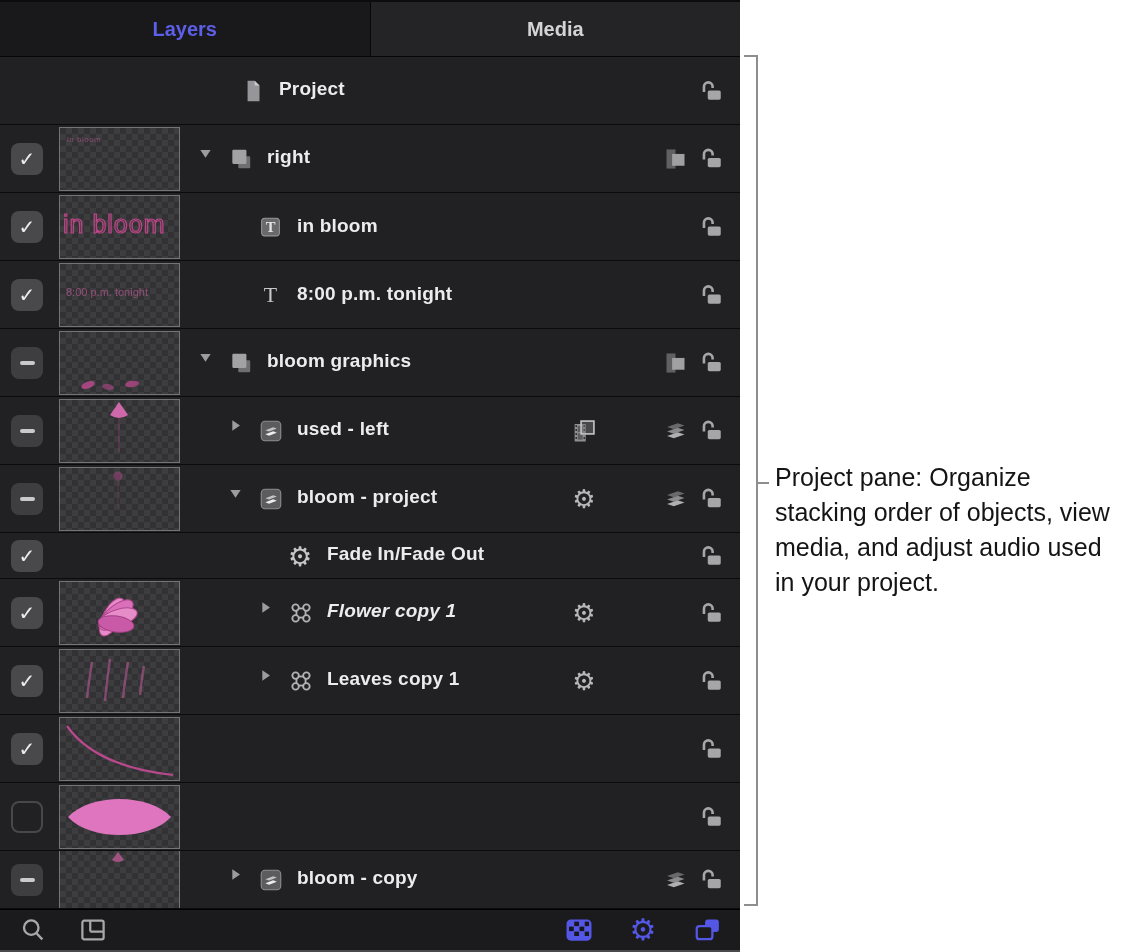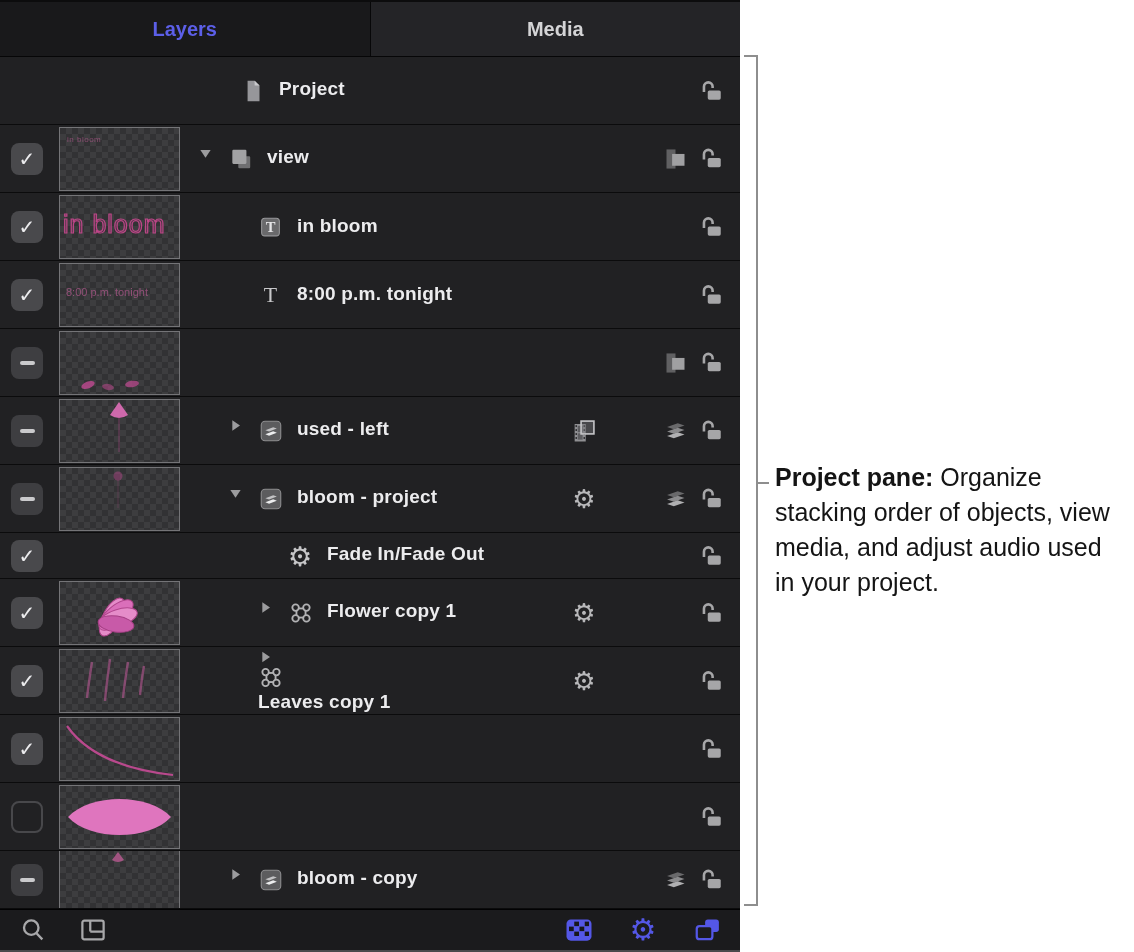--- a/index.html
+++ b/index.html
@@ -55,21 +55,21 @@
   
   .toolbar{flex:0 0 41px;background:#1b1b1d;border-top:1px solid #020203;display:flex;align-items:center;padding:0 16px;gap:26px;box-sizing:border-box;}
   .toolbar .spacer{flex:1;}
   .tbicon{display:flex;align-items:center;justify-content:center;width:34px;height:34px;}
   .tbicon.gear-blue{font-family:"DejaVu Sans",sans-serif;font-size:30px;color:#5457e6;line-height:1;}
   .toolbar .grp{display:flex;align-items:center;gap:30px;}
   
   .bracket-v{position:absolute;left:756px;top:55px;width:2px;height:851px;background:#8e8e8e;}
   .bracket-h{position:absolute;height:2px;background:#8e8e8e;}
   .note{position:absolute;left:775px;top:460px;width:352px;font-size:25px;line-height:35px;color:#141414;}
-  .note b{font-weight:700;}
+  .note b{font-weight:400;}
 </style>
 </head>
 <body>
 
 <div class="pane">
   <div class="tabbar">
     <div class="tab active">Layers</div>
     <div class="tab">Media</div>
   </div>
   <div class="rows" id="rows">
@@ -104,21 +104,21 @@
             <svg width="15" height="15" viewBox="0 0 14 14">
               <polygon points="2.2,3.8 11.8,3.8 7,11" fill="#9c9c9e"></polygon>
             </svg>
           </span>
           <span class="typeicon">
             <svg width="26" height="26" viewBox="0 0 24 24">
               <rect x="9.5" y="9.5" width="11" height="11" rx="1" fill="#6f6f71"></rect>
               <rect x="4" y="3.5" width="13" height="13" rx="1" fill="#a2a2a4"></rect>
             </svg>
           </span>
-          <span class="lbl">view</span>
+          <span class="lbl">right</span>
         </div>
         <div class="rightcol vcenter">
           <span style="display: flex;">
             <svg width="27" height="27" viewBox="0 0 24 24">
               <rect x="4" y="3.5" width="8" height="17" fill="#606062"></rect>
               <rect x="9" y="7.5" width="11" height="10.5" fill="#a0a0a2"></rect>
             </svg>
           </span>
           <span style="display: flex;">
             <svg width="26" height="26" viewBox="0 0 24 24">
@@ -182,20 +182,34 @@
       <div class="row" style="height: 68px;">
         <div class="cb vcenter mixed">
           <span class="dash"></span>
         </div>
         <div class="thumb vcenter" style="position: absolute;">
           <svg width="119" height="62" viewBox="0 0 119 62">
             <ellipse cx="28" cy="53" rx="7" ry="3.4" fill="#b9498d" opacity=".85" transform="rotate(-20 28 53)"></ellipse>
             <ellipse cx="48" cy="55" rx="6" ry="3" fill="#b9498d" opacity=".55" transform="rotate(10 48 55)"></ellipse>
             <ellipse cx="72" cy="52" rx="7" ry="3.2" fill="#b9498d" opacity=".75" transform="rotate(-8 72 52)"></ellipse>
           </svg>
+        </div>
+        <div class="content vcenter" style="left: 198px;">
+          <span class="disc">
+            <svg width="15" height="15" viewBox="0 0 14 14">
+              <polygon points="2.2,3.8 11.8,3.8 7,11" fill="#9c9c9e"></polygon>
+            </svg>
+          </span>
+          <span class="typeicon">
+            <svg width="26" height="26" viewBox="0 0 24 24">
+              <rect x="9.5" y="9.5" width="11" height="11" rx="1" fill="#6f6f71"></rect>
+              <rect x="4" y="3.5" width="13" height="13" rx="1" fill="#a2a2a4"></rect>
+            </svg>
+          </span>
+          <span class="lbl">bloom graphics</span>
         </div>
         <div class="rightcol vcenter">
           <span style="display: flex;">
             <svg width="27" height="27" viewBox="0 0 24 24">
               <rect x="4" y="3.5" width="8" height="17" fill="#606062"></rect>
               <rect x="9" y="7.5" width="11" height="10.5" fill="#a0a0a2"></rect>
             </svg>
           </span>
           <span style="display: flex;">
             <svg width="26" height="26" viewBox="0 0 24 24">
@@ -335,21 +349,21 @@
         <div class="thumb vcenter" style="position: absolute;">
           <svg width="119" height="62" viewBox="0 0 119 62">
             <g>
               <ellipse cx="52" cy="35" rx="21" ry="9" fill="#e58cc9" stroke="#b1458d" stroke-width="1" transform="rotate(-62 52 35)"></ellipse>
               <ellipse cx="56" cy="33" rx="21" ry="9" fill="#da6fba" stroke="#b1458d" stroke-width="1" transform="rotate(-40 56 33)"></ellipse>
               <ellipse cx="58" cy="36" rx="20" ry="8.5" fill="#e58cc9" stroke="#b1458d" stroke-width="1" transform="rotate(-18 58 36)"></ellipse>
               <ellipse cx="56" cy="42" rx="18" ry="8" fill="#c85aa8" stroke="#a63f85" stroke-width="1" transform="rotate(8 56 42)"></ellipse>
             </g>
           </svg>
         </div>
-        <div class="content vcenter" style="left: 258px;">
+        <div class="content vcenter" style="left: 258px; font-style: italic;">
           <span class="disc">
             <svg width="15" height="15" viewBox="0 0 14 14">
               <polygon points="4,2.2 11.2,7 4,11.8" fill="#9c9c9e"></polygon>
             </svg>
           </span>
           <span class="typeicon">
             <svg width="26" height="26" viewBox="0 0 24 24">
               <rect x="7.8" y="7.8" width="8.4" height="8.4" fill="none" stroke="#b2b2b4" stroke-width="1.7"></rect>
               <circle cx="7" cy="7" r="3" fill="#212123" stroke="#b2b2b4" stroke-width="1.7"></circle>
               <circle cx="17" cy="7" r="3" fill="#212123" stroke="#b2b2b4" stroke-width="1.7"></circle>
@@ -378,21 +392,21 @@
         <div class="thumb vcenter" style="position: absolute;">
           <svg width="119" height="62" viewBox="0 0 119 62">
             <g stroke="rgba(195,90,155,.55)" stroke-width="2.4" fill="none">
               <path d="M32 12 C30 25 28 38 27 48"></path>
               <path d="M50 9 C48 24 46 38 45 51"></path>
               <path d="M68 12 C66 25 64 37 63 48"></path>
               <path d="M84 16 C82 26 81 36 80 45"></path>
             </g>
           </svg>
         </div>
-        <div class="content vcenter" style="left: 258px; flex-direction: column;">
+        <div class="content vcenter" style="left: 258px;">
           <span class="disc">
             <svg width="15" height="15" viewBox="0 0 14 14">
               <polygon points="4,2.2 11.2,7 4,11.8" fill="#9c9c9e"></polygon>
             </svg>
           </span>
           <span class="typeicon">
             <svg width="26" height="26" viewBox="0 0 24 24">
               <rect x="7.8" y="7.8" width="8.4" height="8.4" fill="none" stroke="#b2b2b4" stroke-width="1.7"></rect>
               <circle cx="7" cy="7" r="3" fill="#212123" stroke="#b2b2b4" stroke-width="1.7"></circle>
               <circle cx="17" cy="7" r="3" fill="#212123" stroke="#b2b2b4" stroke-width="1.7"></circle>

